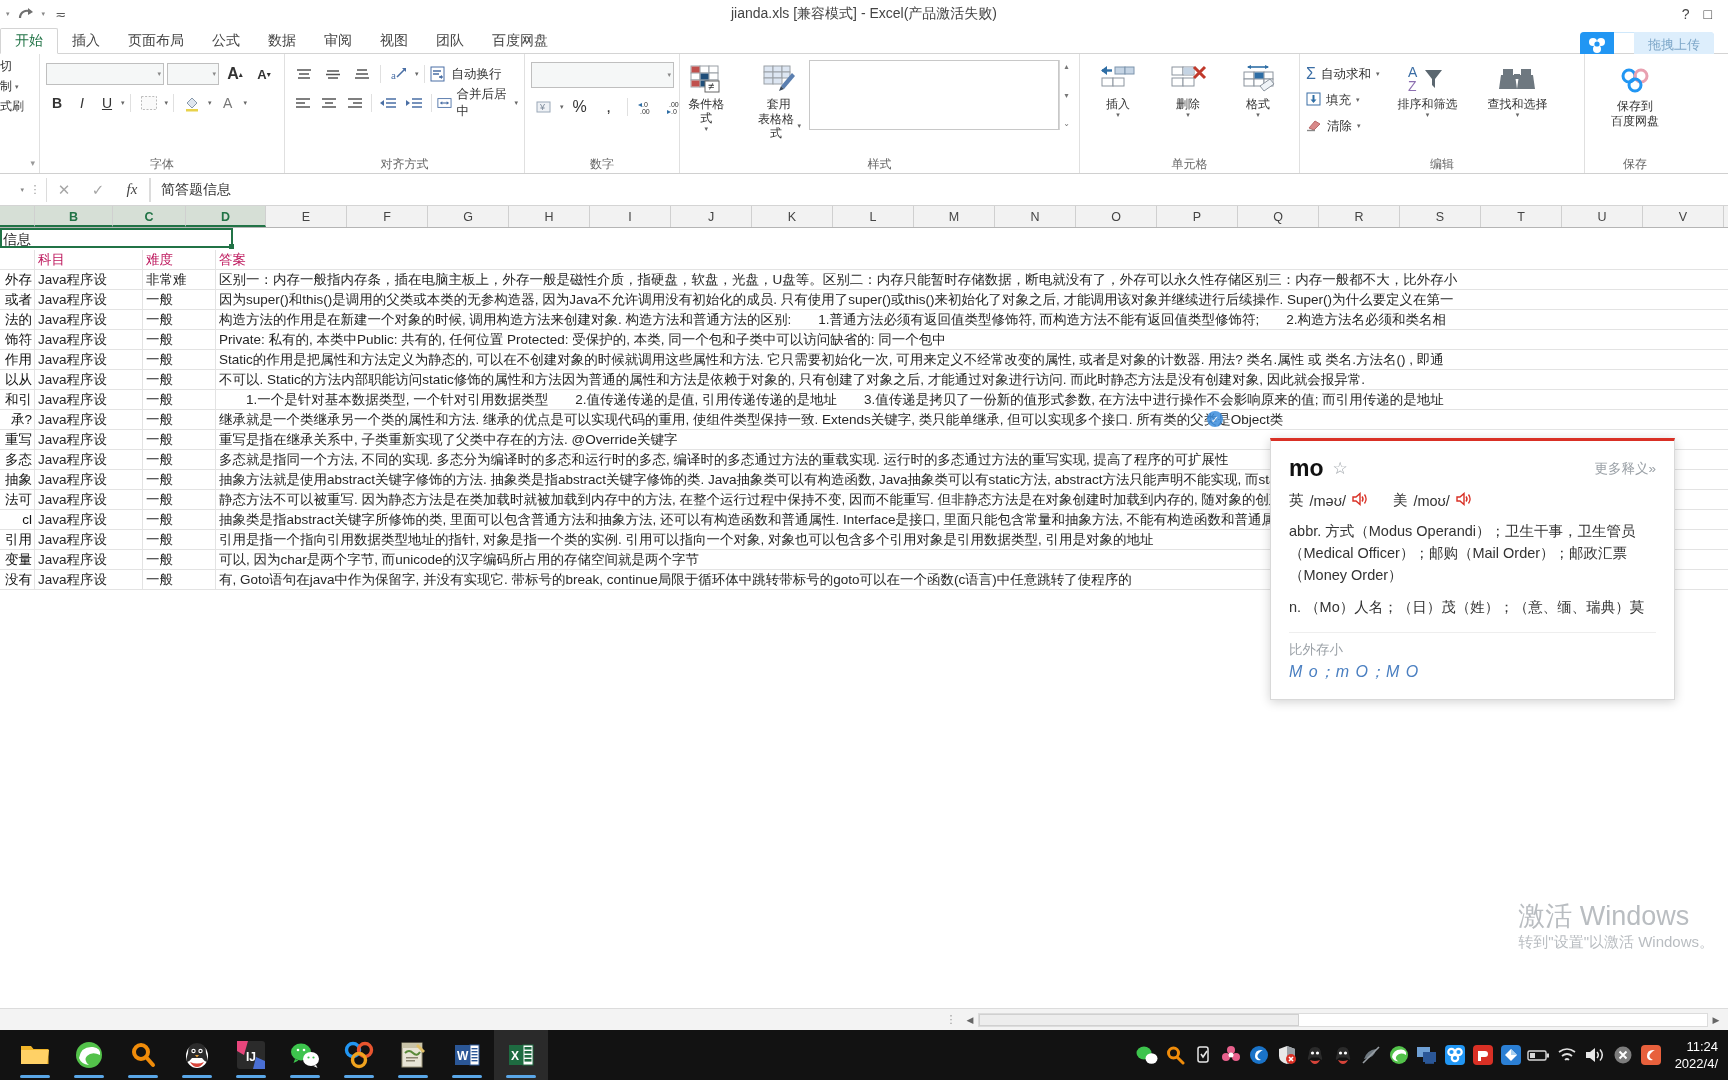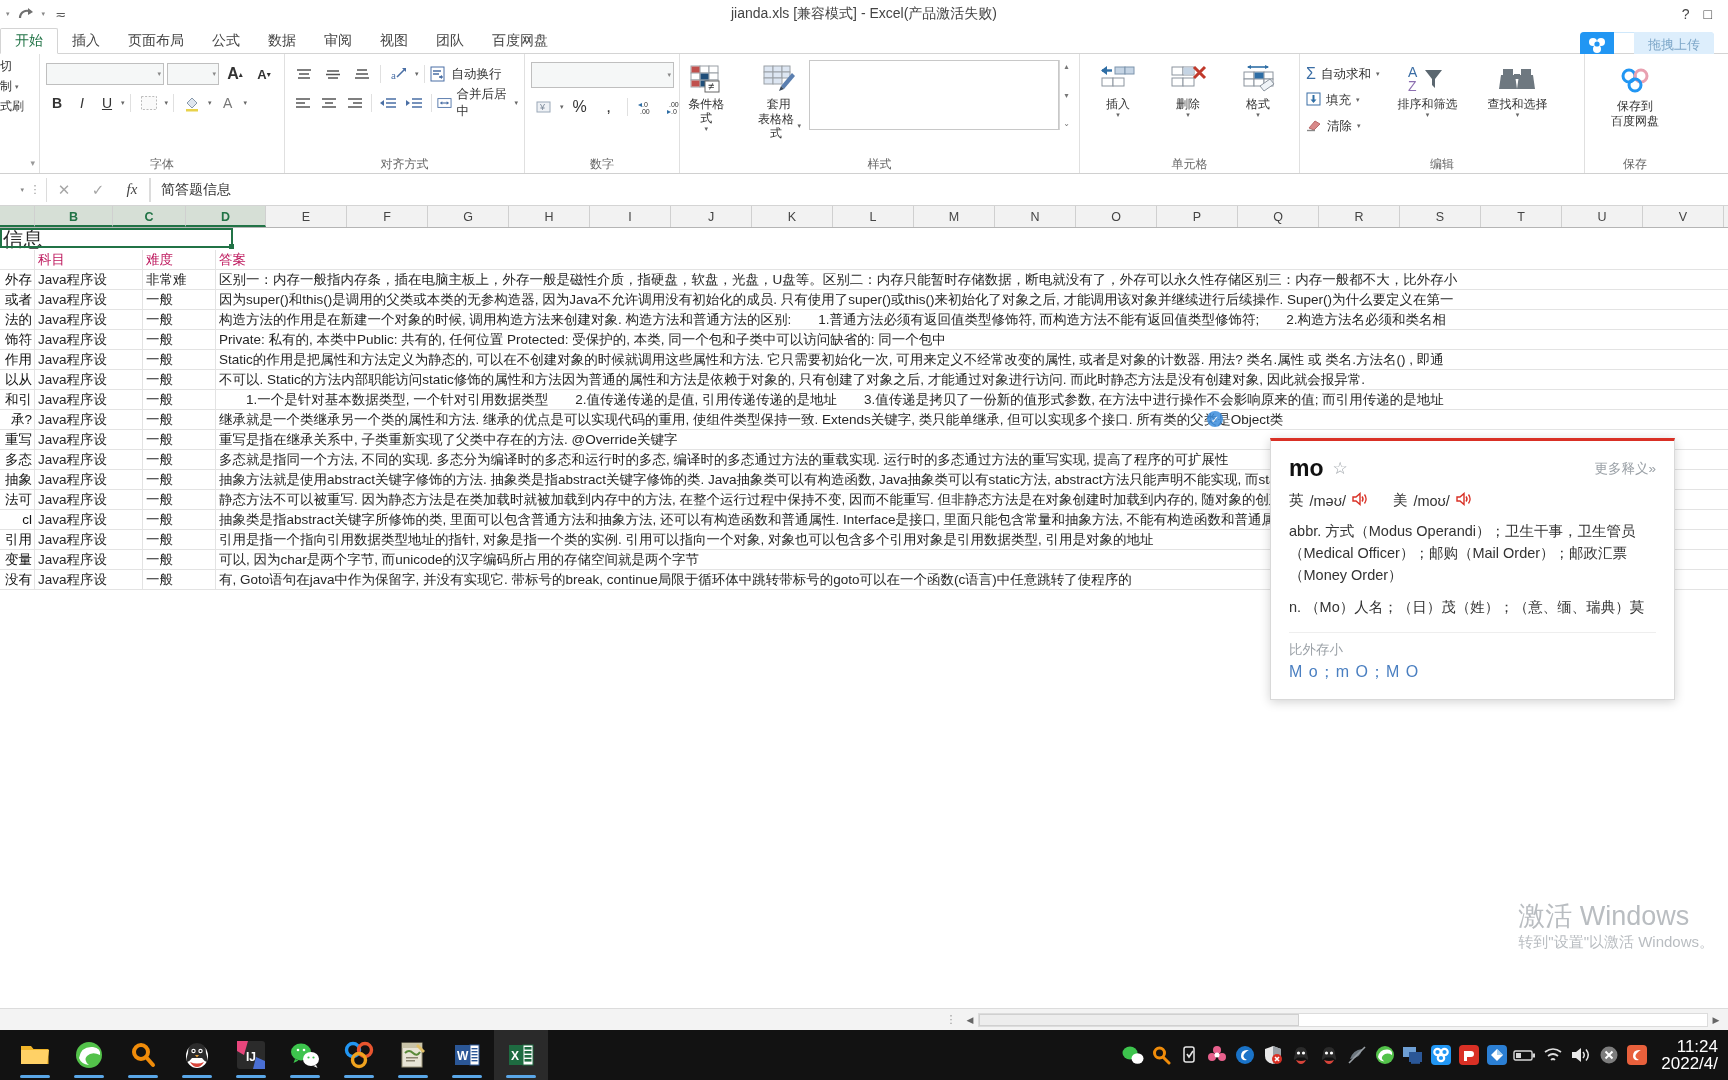--- a/index.html
+++ b/index.html
@@ -117,21 +117,21 @@
           border-top:3px solid #d93025; padding:14px 18px 16px 18px; }
   .dict-head { display:flex; align-items:center; }
   .dict-word { font-size:23px; font-weight:bold; color:#111; }
   .dict-star { font-size:17px; color:#9aa0a6; margin-left:9px; }
   .dict-more { margin-left:auto; font-size:13.5px; color:#9aa0a6; }
   .dict-phon { display:flex; align-items:center; gap:7px; margin-top:9px; font-size:14.5px; color:#333; }
   .dict-phon .sp { margin-right:18px; display:flex; align-items:center; gap:6px; }
   .spk { color:#d93025; font-size:13px; }
   .dict-def { margin-top:10px; font-size:14.5px; line-height:22px; color:#333; }
   .dict-rel-t { margin-top:14px; font-size:13.5px; color:#9aa0a6; border-top:1px solid #eee; padding-top:8px; }
-  .dict-rel { margin-top:3px; font-size:16px; color:#4a7fc1; letter-spacing:1px; }
+  .dict-rel { margin-top:3px; font-size:16px; color:#4a7fc1; letter-spacing:1px;font-style:italic; }
 
   
   .wm { position:absolute; right:14px; color:#b9bdc1; text-align:left; pointer-events:none; }
   .wm .l1 { font-size:27px; line-height:32px; }
   .wm .l2 { font-size:15px; line-height:20px; }
 
   
   .hscroll { height:22px; background:#f3f3f3; border-top:1px solid #dcdcdc; display:flex;
              align-items:center; padding:0 4px; }
   .hs-dots { color:#999; font-size:11px; width:22px; text-align:center; }
@@ -152,21 +152,21 @@
 
   
   .taskbar { position:absolute; left:0; bottom:0; width:1728px; height:50px; background:#121212;
              display:flex; align-items:center; }
   .tb-icons { display:flex; align-items:center; gap:0px; padding-left:8px; }
   .tb-item { width:54px; height:50px; display:flex; align-items:center; justify-content:center; position:relative; }
   .tb-item.active { background:#2a2a2a; }
   .tb-item .ul { position:absolute; bottom:2px; left:12px; right:12px; height:3px; background:#5aa7e8; border-radius:2px; }
   .tray { margin-left:auto; display:flex; align-items:center; gap:0; padding-right:4px; }
   .tr-item { width:28px; height:50px; display:flex; align-items:center; justify-content:center; }
-  .clock { color:#fff; font-size:17px; line-height:17px; text-align:right; padding:0 6px 0 10px; }
+  .clock { color:#fff; font-size:13px; line-height:17px; text-align:right; padding:0 6px 0 10px; }
 
   .ico { display:block; }
 </style>
 </head>
 <body>
 
 <div class="titlebar">
   <div class="qat">
     <span class="qat-caret">▾</span>
     <span class="qat-btn">
@@ -658,21 +658,21 @@
     <div class="ch" style="width:81px;">R</div>
     <div class="ch" style="width:81px;">S</div>
     <div class="ch" style="width:81px;">T</div>
     <div class="ch" style="width:81px;">U</div>
     <div class="ch" style="width:81px;">V</div>
   </div>
 
   <div class="rows">
 
     <div class="row" style="height:22px; border-bottom:none;">
-      <div class="cell" style="width:233px;border-right:none;height:22px;line-height:22px;font-size:20px;">信息</div>
+      <div class="cell" style="width:233px;border-right:none;height:22px;line-height:22px;font-size:14px;">信息</div>
     </div>
     <div class="selbox" style="top:0;">
       <span class="handle"></span>
     </div>
 
     <div class="row hdrrow">
       <div class="cell a"></div>
       <div class="cell b">科目</div>
       <div class="cell c">难度</div>
       <div class="cell d">答案</div>

